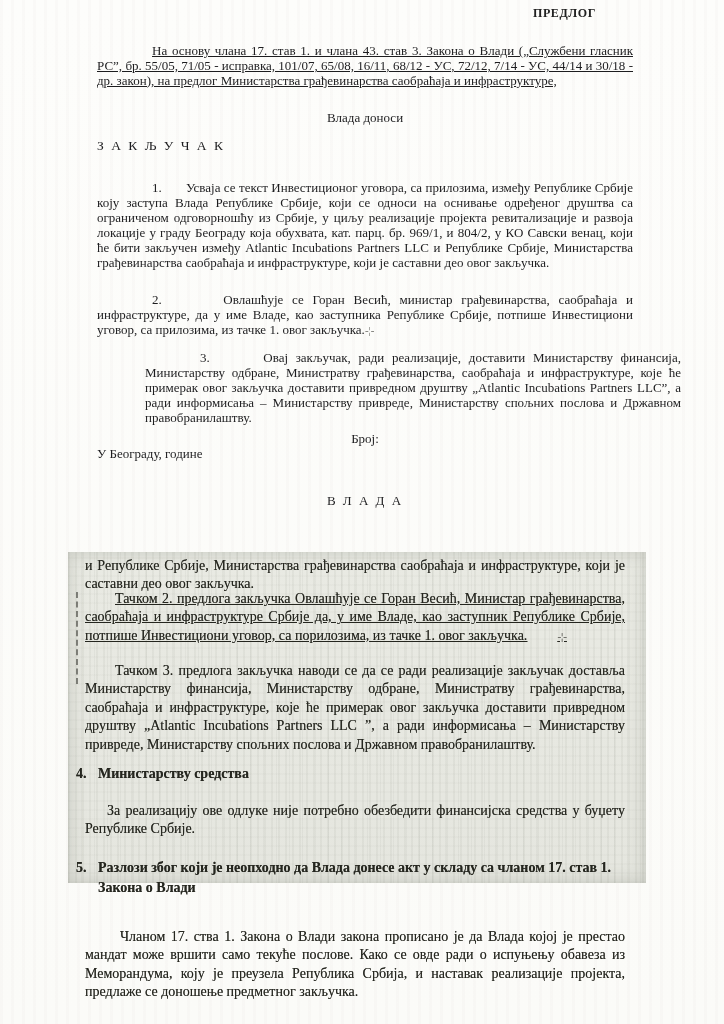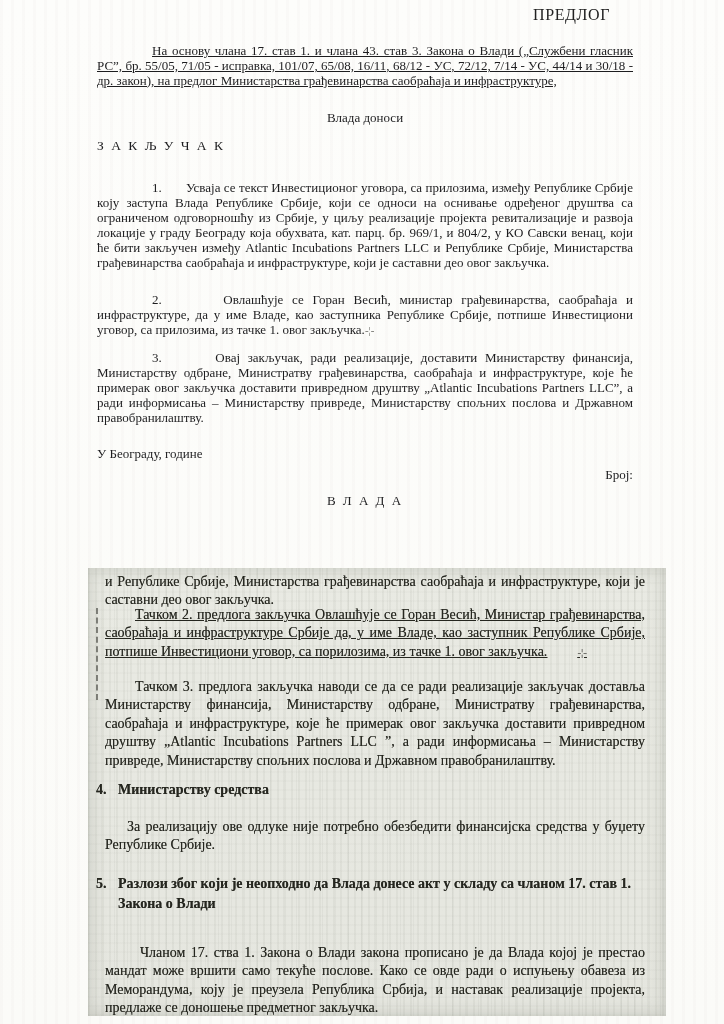--- a/index.html
+++ b/index.html
@@ -4,46 +4,45 @@
 <style>
   html,body{margin:0;padding:0;background:#ffffff;}
   .page{
     position:relative;width:724px;height:1024px;overflow:hidden;
     font-family:"Liberation Serif","DejaVu Serif",serif;color:#1d1d1f;
     background:
       repeating-linear-gradient(90deg, rgba(190,175,175,0.05) 0 3px, rgba(0,0,0,0) 3px 11px),
       linear-gradient(#fdfdfb,#fbfbf8);
   }
   .predlog{
-    position:absolute;top:6px;left:533px;font-size:16px;font-weight:400;
+    position:absolute;top:6px;left:533px;font-size:12px;font-weight:700;
     letter-spacing:0.6px;color:#222;
   }
   .blk{position:absolute;left:97px;width:536px;font-size:13px;line-height:14.9px;text-align:justify;}
   .intro{top:44px;text-indent:55px;text-decoration:underline;}
   .vlada-donosi{top:111px;text-align:center;}
   .doc-title{top:139px;text-align:left;font-size:13.5px;letter-spacing:2px;font-weight:500;}
   .item1{top:181px;text-indent:55px;}
   .item2{top:293px;text-indent:55px;}
-  .item3{top:351px;text-indent:55px;}
-  .broj{top:432px;text-align:right;margin-top:36px;}
+  .item3{top:351px;text-indent:55px;margin-left:48px;}
+  .broj{top:432px;text-align:center;}
   .place{top:447px;text-align:left;}
   .vlada{top:494px;text-align:center;letter-spacing:2px;font-weight:500;}
   .artifact{color:#6a6a66;font-size:11px;}
   .artifact.gap{margin-left:30px;}
 
   .scan{
-    position:absolute;left:88px;top:552px;width:578px;height:448px;
+    position:absolute;left:68px;top:552px;width:578px;height:331px;
     color:#25261f;
     background:
       repeating-linear-gradient(90deg, rgba(110,115,100,0.07) 0 2px, rgba(0,0,0,0) 2px 7px),
       repeating-linear-gradient(90deg, rgba(80,85,75,0.05) 0 1px, rgba(0,0,0,0) 1px 13px),
       repeating-linear-gradient(0deg, rgba(120,120,110,0.03) 0 2px, rgba(0,0,0,0) 2px 9px),
       linear-gradient(#e9eae3,#e5e6df);
     box-shadow:inset 0 0 18px rgba(90,95,85,0.25);
-    margin-top:16px;
   }
   .sblk{
     position:absolute;left:17px;width:540px;font-size:14px;line-height:18.4px;
     text-align:justify;text-shadow:0 0 0.5px rgba(25,25,20,0.55);
   }
   .carryover{top:5px;}
   .tacka2{top:38px;text-indent:30px;text-decoration:underline;}
   .tacka3{top:110px;text-indent:30px;}
   .shead{position:absolute;left:8px;width:552px;font-weight:700;font-size:14px;line-height:20px;
     display:flex;text-shadow:0 0 0.5px rgba(25,25,20,0.6);}

